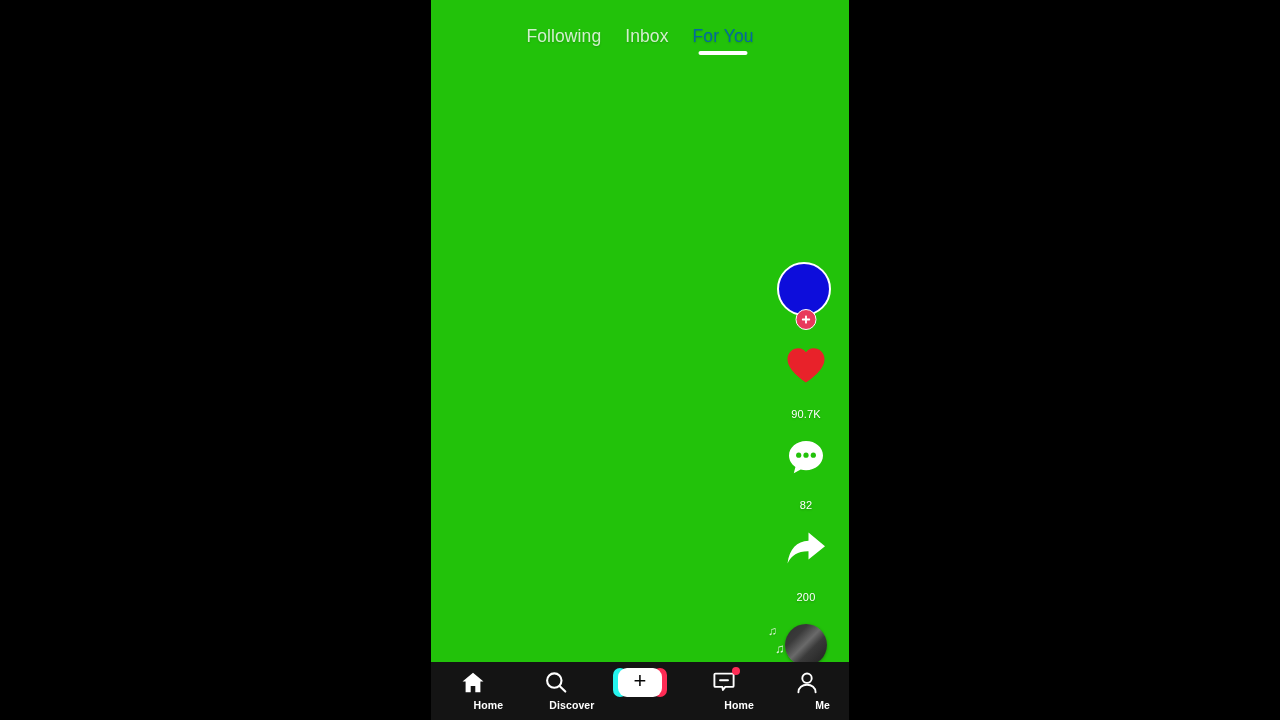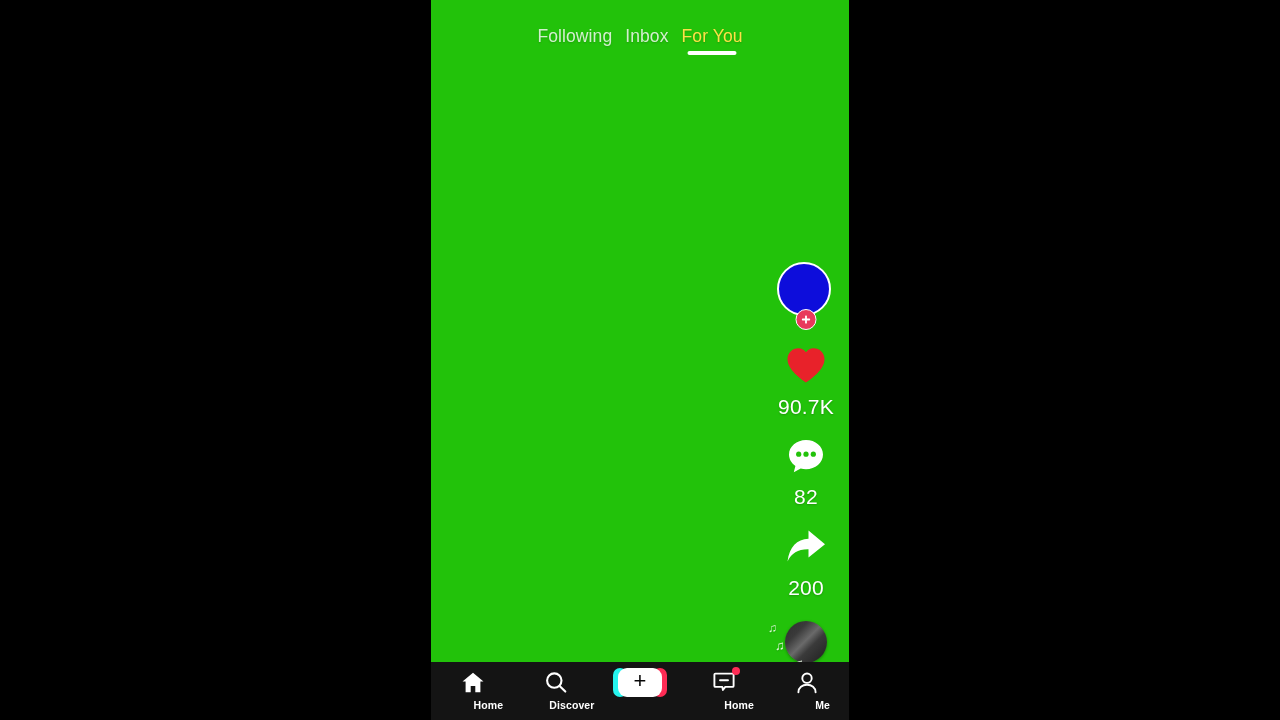--- a/index.html
+++ b/index.html
@@ -43,35 +43,35 @@
 
   
   #top-tabs {
     position: absolute;
     left: 0;
     top: 26px;
     width: 418px;
     display: flex;
     justify-content: center;
     align-items: flex-start;
-    gap: 13px;
+    gap: 24px;
     z-index: 6;
   }
   .tab {
     position: relative;
     font-size: 17.5px;
     letter-spacing: .1px;
     color: rgba(255,255,255,.80);
     text-shadow: 0 1px 2px rgba(0,0,0,.18);
     padding-bottom: 10px;
     white-space: nowrap;
     cursor: pointer;
   }
   .tab.active {
-    color: #fde047;
+    color: #0369a1;
     font-weight: 400;
   }
   .tab.active::after {
     content: "";
     position: absolute;
     left: 50%;
     transform: translateX(-50%);
     bottom: 2px;
     width: 49px;
     height: 4px;
@@ -91,22 +91,22 @@
     align-items: center;
   }
   .rail-item {
     display: flex;
     flex-direction: column;
     align-items: center;
     cursor: pointer;
   }
   .rail-count {
     color: #ffffff;
-    font-size: 21px;
-    margin-top: 7px;
+    font-size: 11px;
+    margin-top: 20px;
     text-shadow: 0 1px 2px rgba(0,0,0,.22);
     letter-spacing: .2px;
   }
 
   
   #avatar-wrap {
     position: relative;
     width: 58px;
     height: 58px;
     margin-bottom: 26px;

